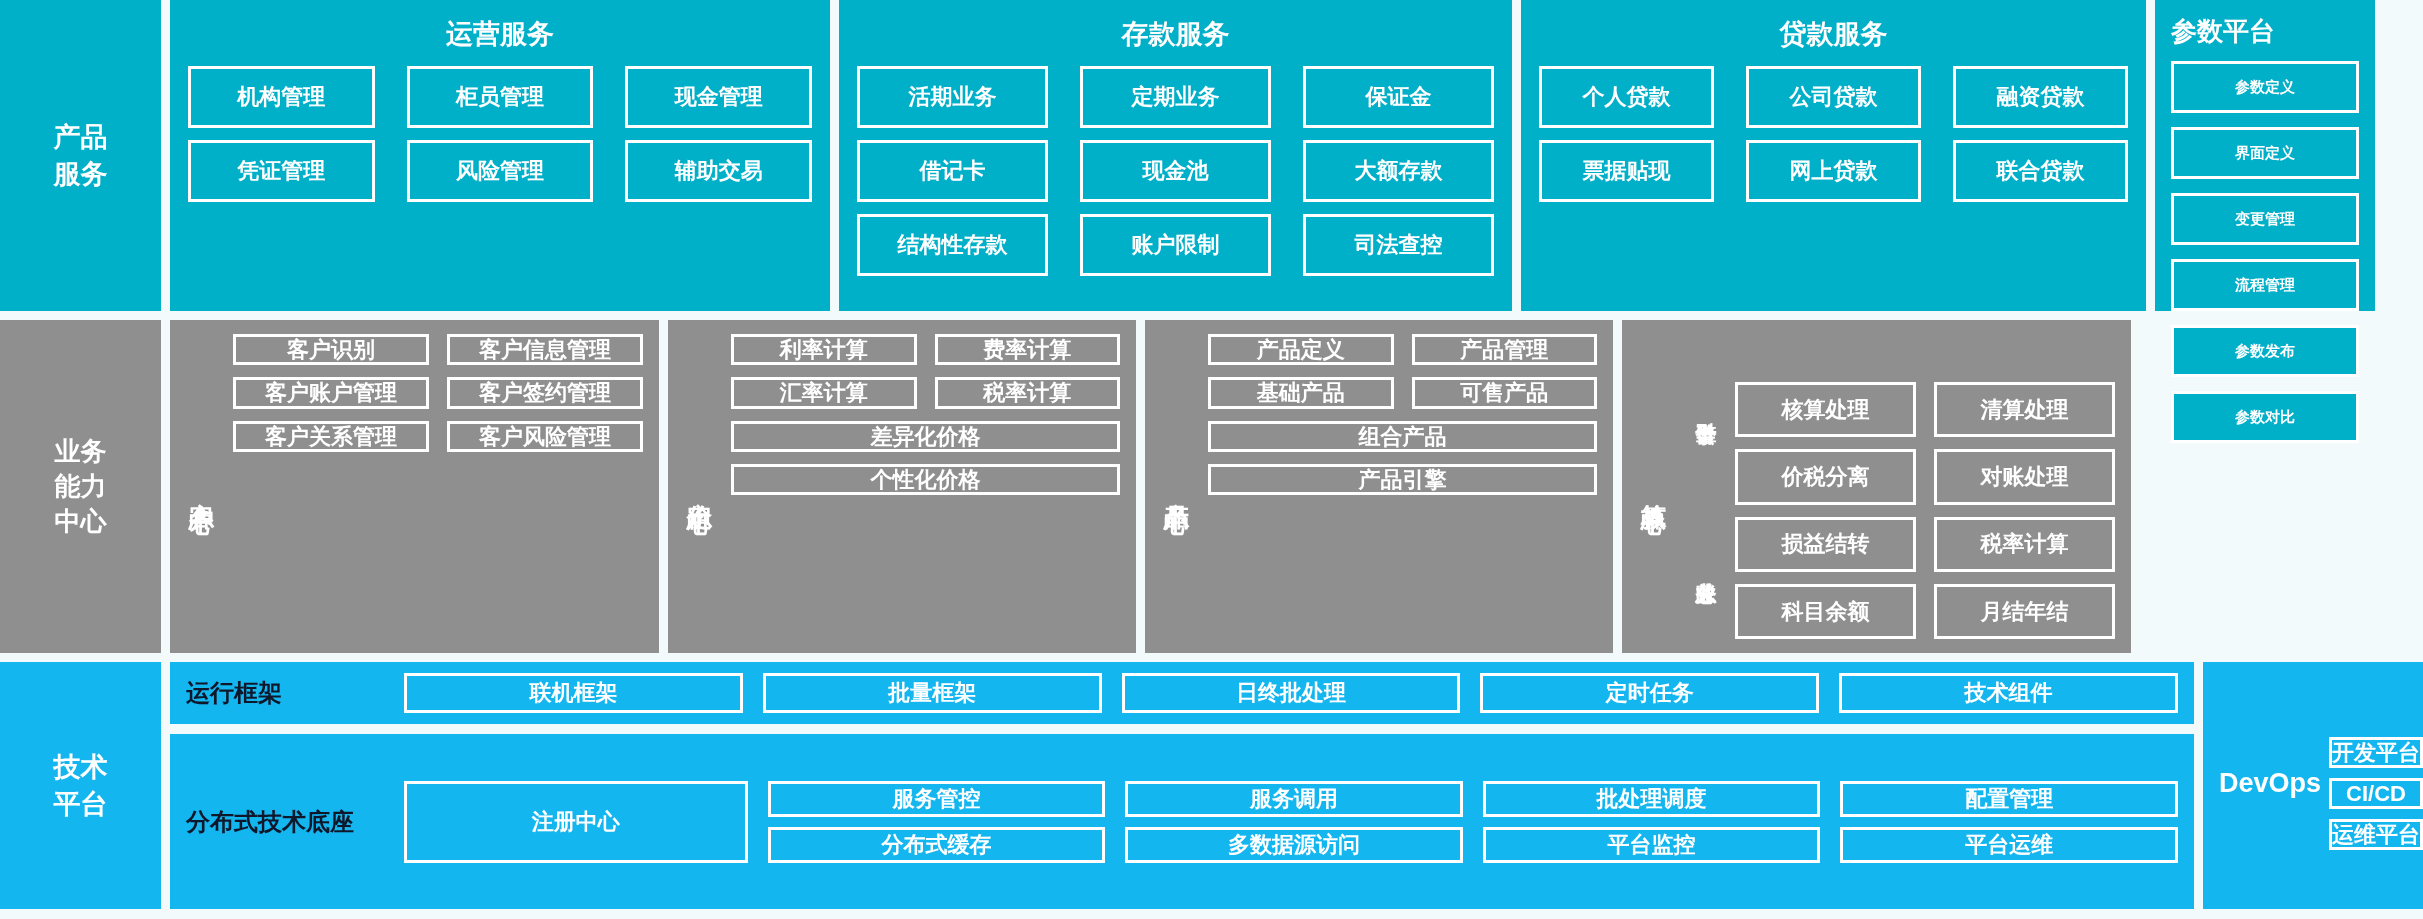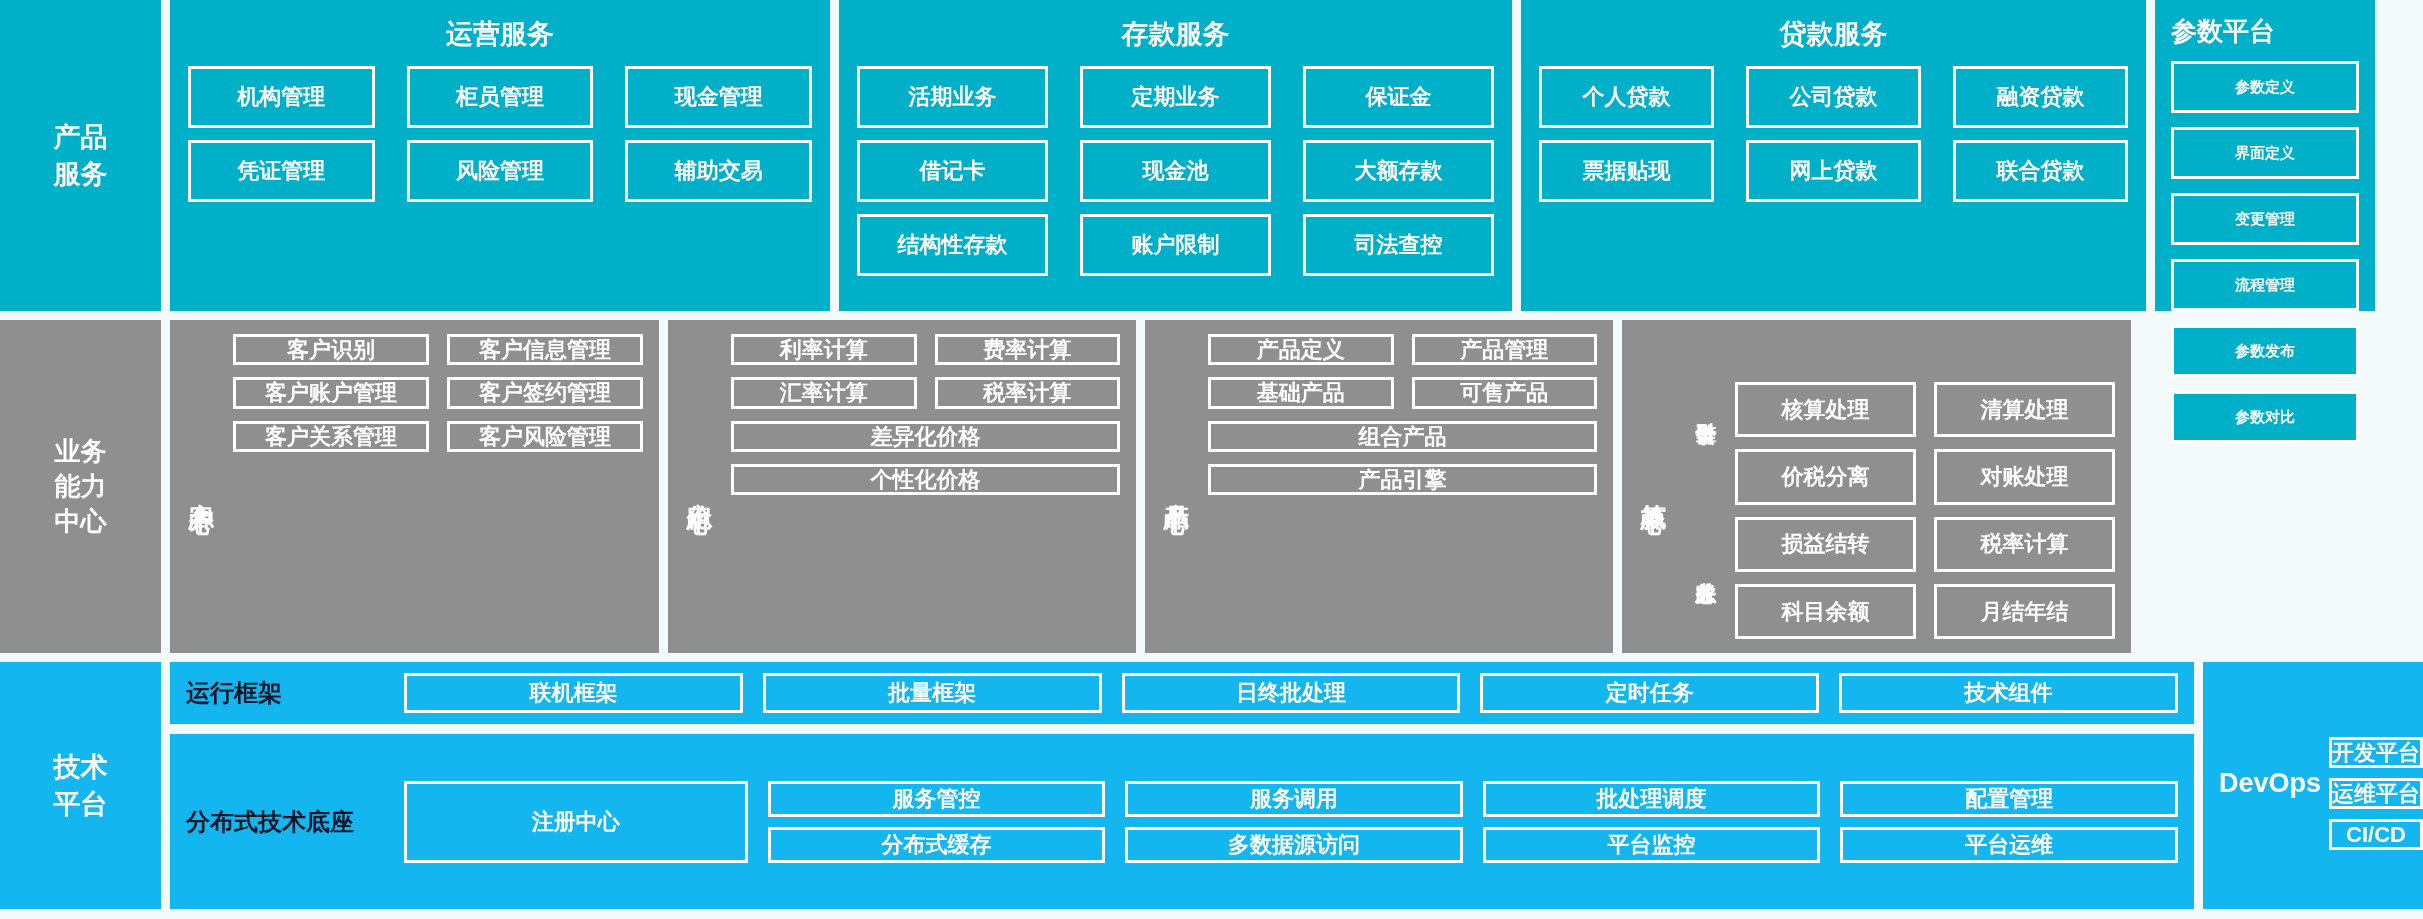--- a/index.html
+++ b/index.html
@@ -404,19 +404,19 @@
             <div class="cell tcell">平台运维</div>
           </div>
         </div>
       </div>
     </div>
 
     <div id="panel-devops">
       <div class="panel-title">DevOps</div>
       <div class="devops-list">
         <div class="cell dcell">开发平台</div>
+        <div class="cell dcell">CI/CD</div>
         <div class="cell dcell">运维平台</div>
-        <div class="cell dcell">CI/CD</div>
       </div>
     </div>
   </div>
 
 </div>
 
 </body></html>

